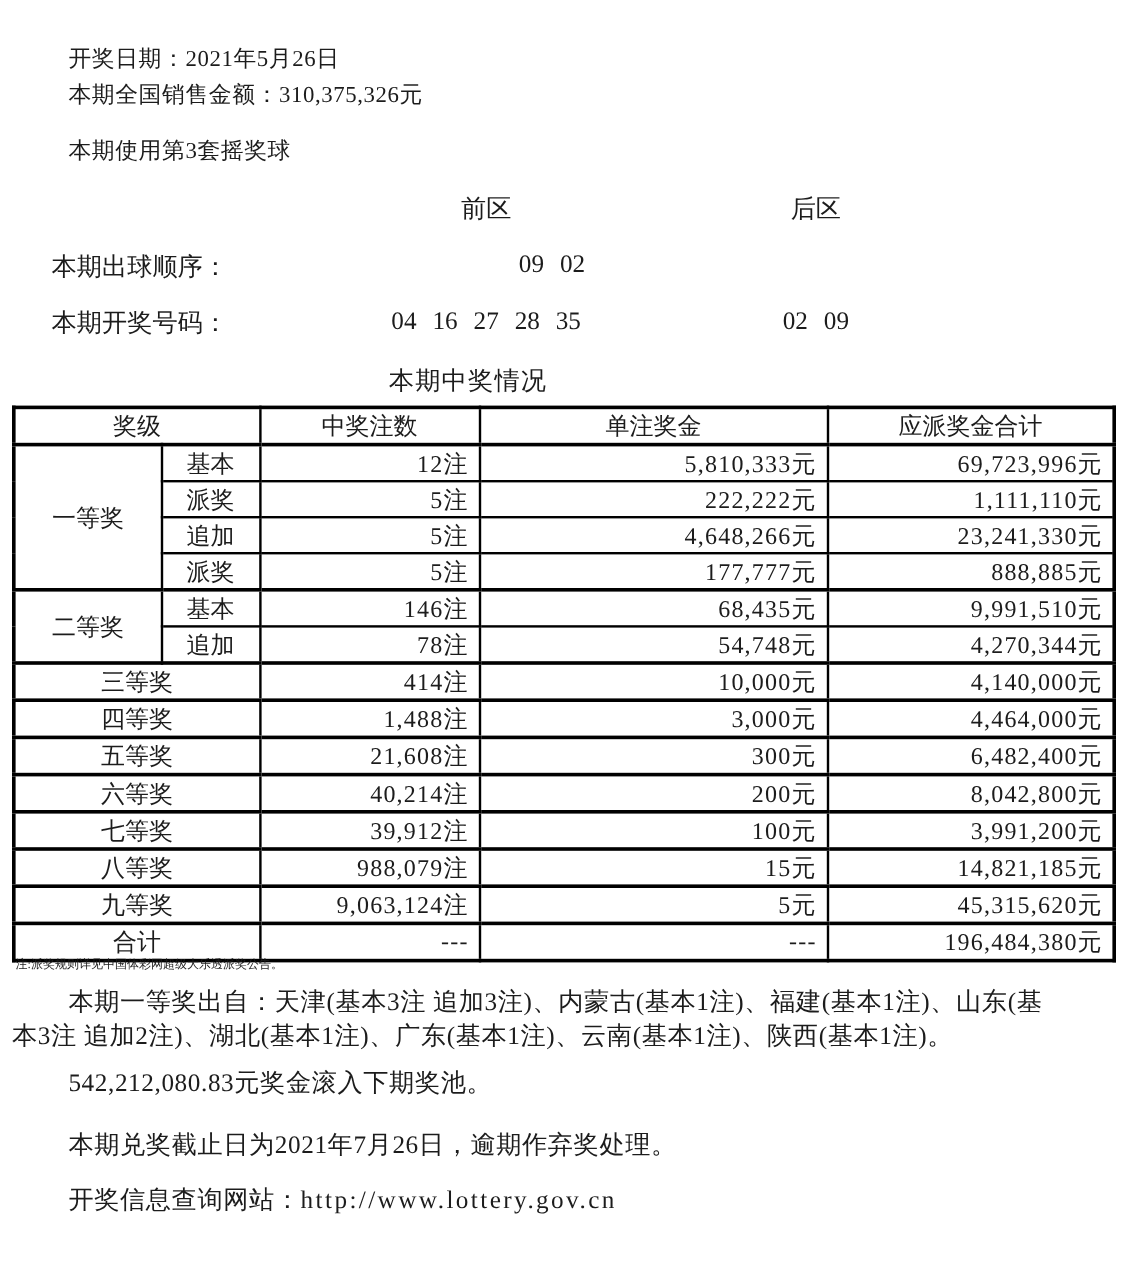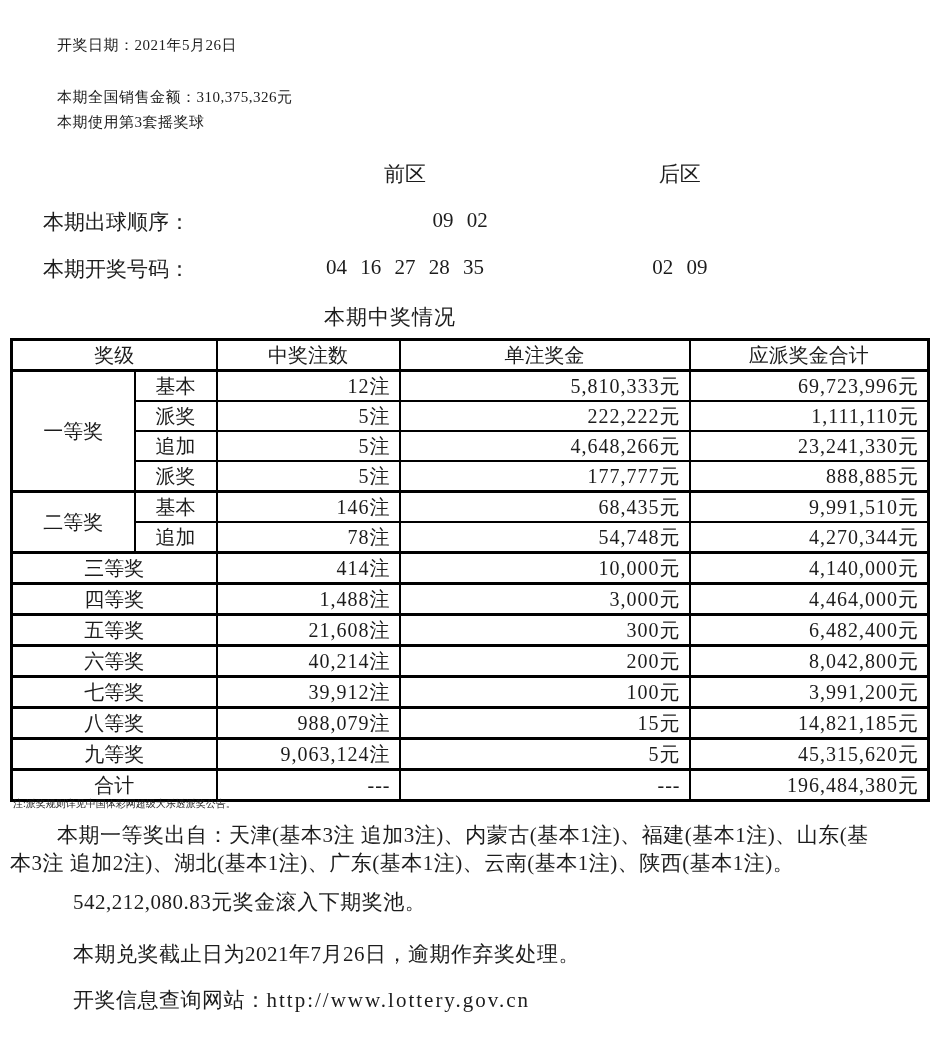--- a/index.html
+++ b/index.html
@@ -13,21 +13,21 @@
     position: relative;
     font-family: "Liberation Serif", "DejaVu Serif", serif;
     color: #1c1c1c;
     overflow: hidden;
   }
   .abs { position: absolute; }
 
   
   .info-line {
     left: 57px;
-    font-size: 15px;
+    font-size: 19px;
     white-space: nowrap;
     letter-spacing: 0.5px;
   }
 
   
   .zone-row {
     left: 0;
     width: 824px;
     display: flex;
     font-size: 21px;
@@ -86,29 +86,28 @@
   .para-line {
     font-size: 21px;
     white-space: nowrap;
     letter-spacing: 0.5px;
   }
   .foot-line {
     left: 57px;
     font-size: 21px;
     white-space: nowrap;
     letter-spacing: 0.5px;
-    margin-left: 16px;
   }
   .url-text { letter-spacing: 2px; }
 </style>
 </head>
 <body>
 
 <div class="abs info-line" style="top:36px">开奖日期：2021年5月26日</div>
-<div class="abs info-line" style="top:88px">本期全国销售金额：310,375,326元</div>
+<div class="abs info-line" style="top:66px">本期全国销售金额：310,375,326元</div>
 <div class="abs info-line" style="top:113px">本期使用第3套摇奖球</div>
 
 <div class="abs zone-row" style="top:160px">
   <div class="zone-c1"></div>
   <div class="zone-c2">前区</div>
   <div class="zone-c3">后区</div>
 </div>
 
 <div class="abs zone-row" style="top:208px">
   <div class="zone-c1">本期出球顺序：</div>

